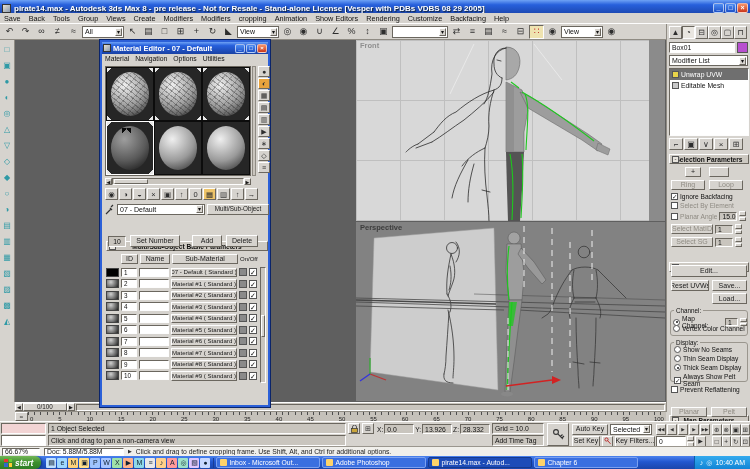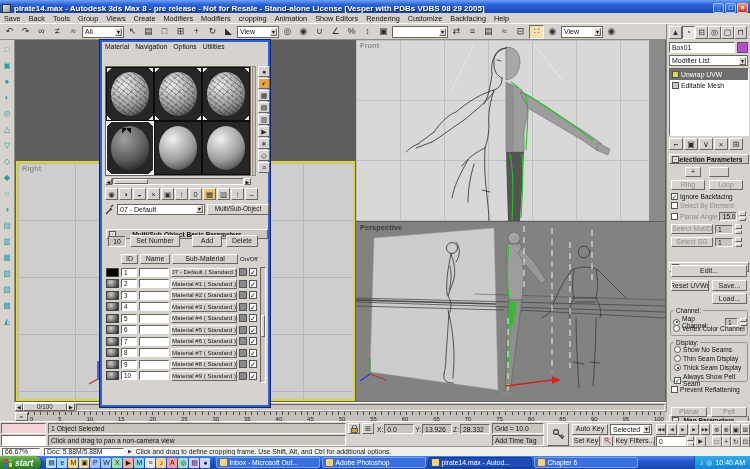--- a/index.html
+++ b/index.html
@@ -215,28 +215,20 @@
       <span class="ico">▦</span>
       <span class="ico">▧</span>
       <span class="ico">▨</span>
       <span class="ico">▩</span>
       <span class="ico">◭</span>
   </div>
 
   <div id="vpwrap" class="abs">
 
 
-    <div id="vp-right" class="vp">
-      <div class="vplabel">Right</div>
-      <svg class="abs" style="left:68px;bottom:14px" width="34" height="30" viewBox="0 0 34 30">
-        <path d="M12 24 L12 6" stroke="#33c" stroke-width="1.4" fill="none"></path>
-        <path d="M12 24 L30 28" stroke="#3a3" stroke-width="1.4" fill="none"></path>
-        <path d="M12 24 L3 29" stroke="#b33" stroke-width="1.4" fill="none"></path>
-      </svg>
-    </div>
 
     <div id="vp-front" class="vp">
       <div class="vplabel">Front</div>
       <div class="abs" style="right:0;top:0;width:16px;height:181px;background:#8b8b8b"></div>
       <svg width="309" height="181" viewBox="0 0 309 181">
         <g stroke="#f0f0f0" stroke-width="0.8" opacity="0.85">
           <path d="M118 4 L94 54" fill="none"></path>
           <path d="M178 4 L206 40" fill="none"></path>
         </g>
         <g>
@@ -335,20 +327,29 @@
         <g>
           <path d="M14 152 L30 158" stroke="#b33" stroke-width="1.3" fill="none"></path>
           <path d="M14 152 L14 136" stroke="#3a3" stroke-width="1.3" fill="none"></path>
           <path d="M14 152 L4 159" stroke="#33d" stroke-width="1.3" fill="none"></path>
         </g>
       </svg>
     </div>
   </div>
 
   <div id="mated" class="abs">
+    <div id="mated-title">
+      <span class="appico" style="width:8px;height:8px"></span>
+      <span style="overflow:hidden;white-space:nowrap">Material Editor - 07 - Default</span>
+      <span style="margin-left:auto;display:flex;gap:1px">
+        <span class="wbtn">_</span>
+        <span class="wbtn">□</span>
+        <span class="wbtn close">×</span>
+      </span>
+    </div>
     <div id="mated-menu">
       <span>Material</span>
         <span>Navigation</span>
         <span>Options</span>
         <span>Utilities</span>
     </div>
 
     <div id="samplewrap">
       <div class="scell tex used">
           <span class="sphere"></span>

